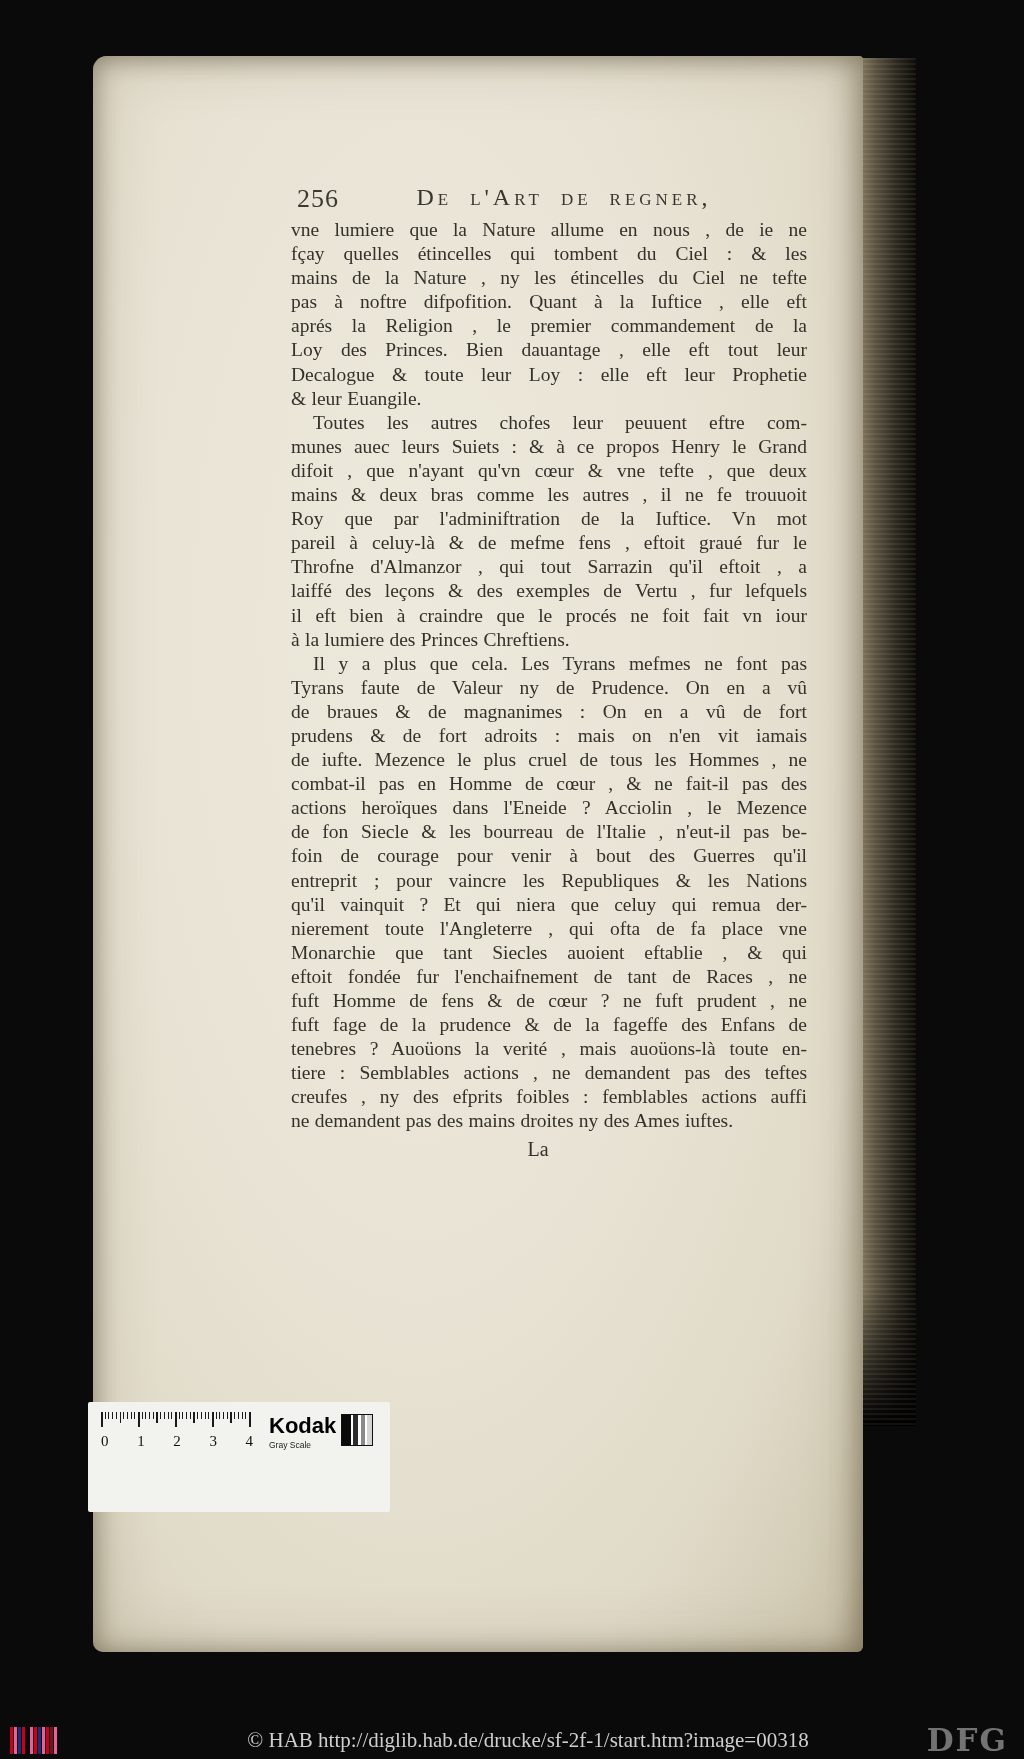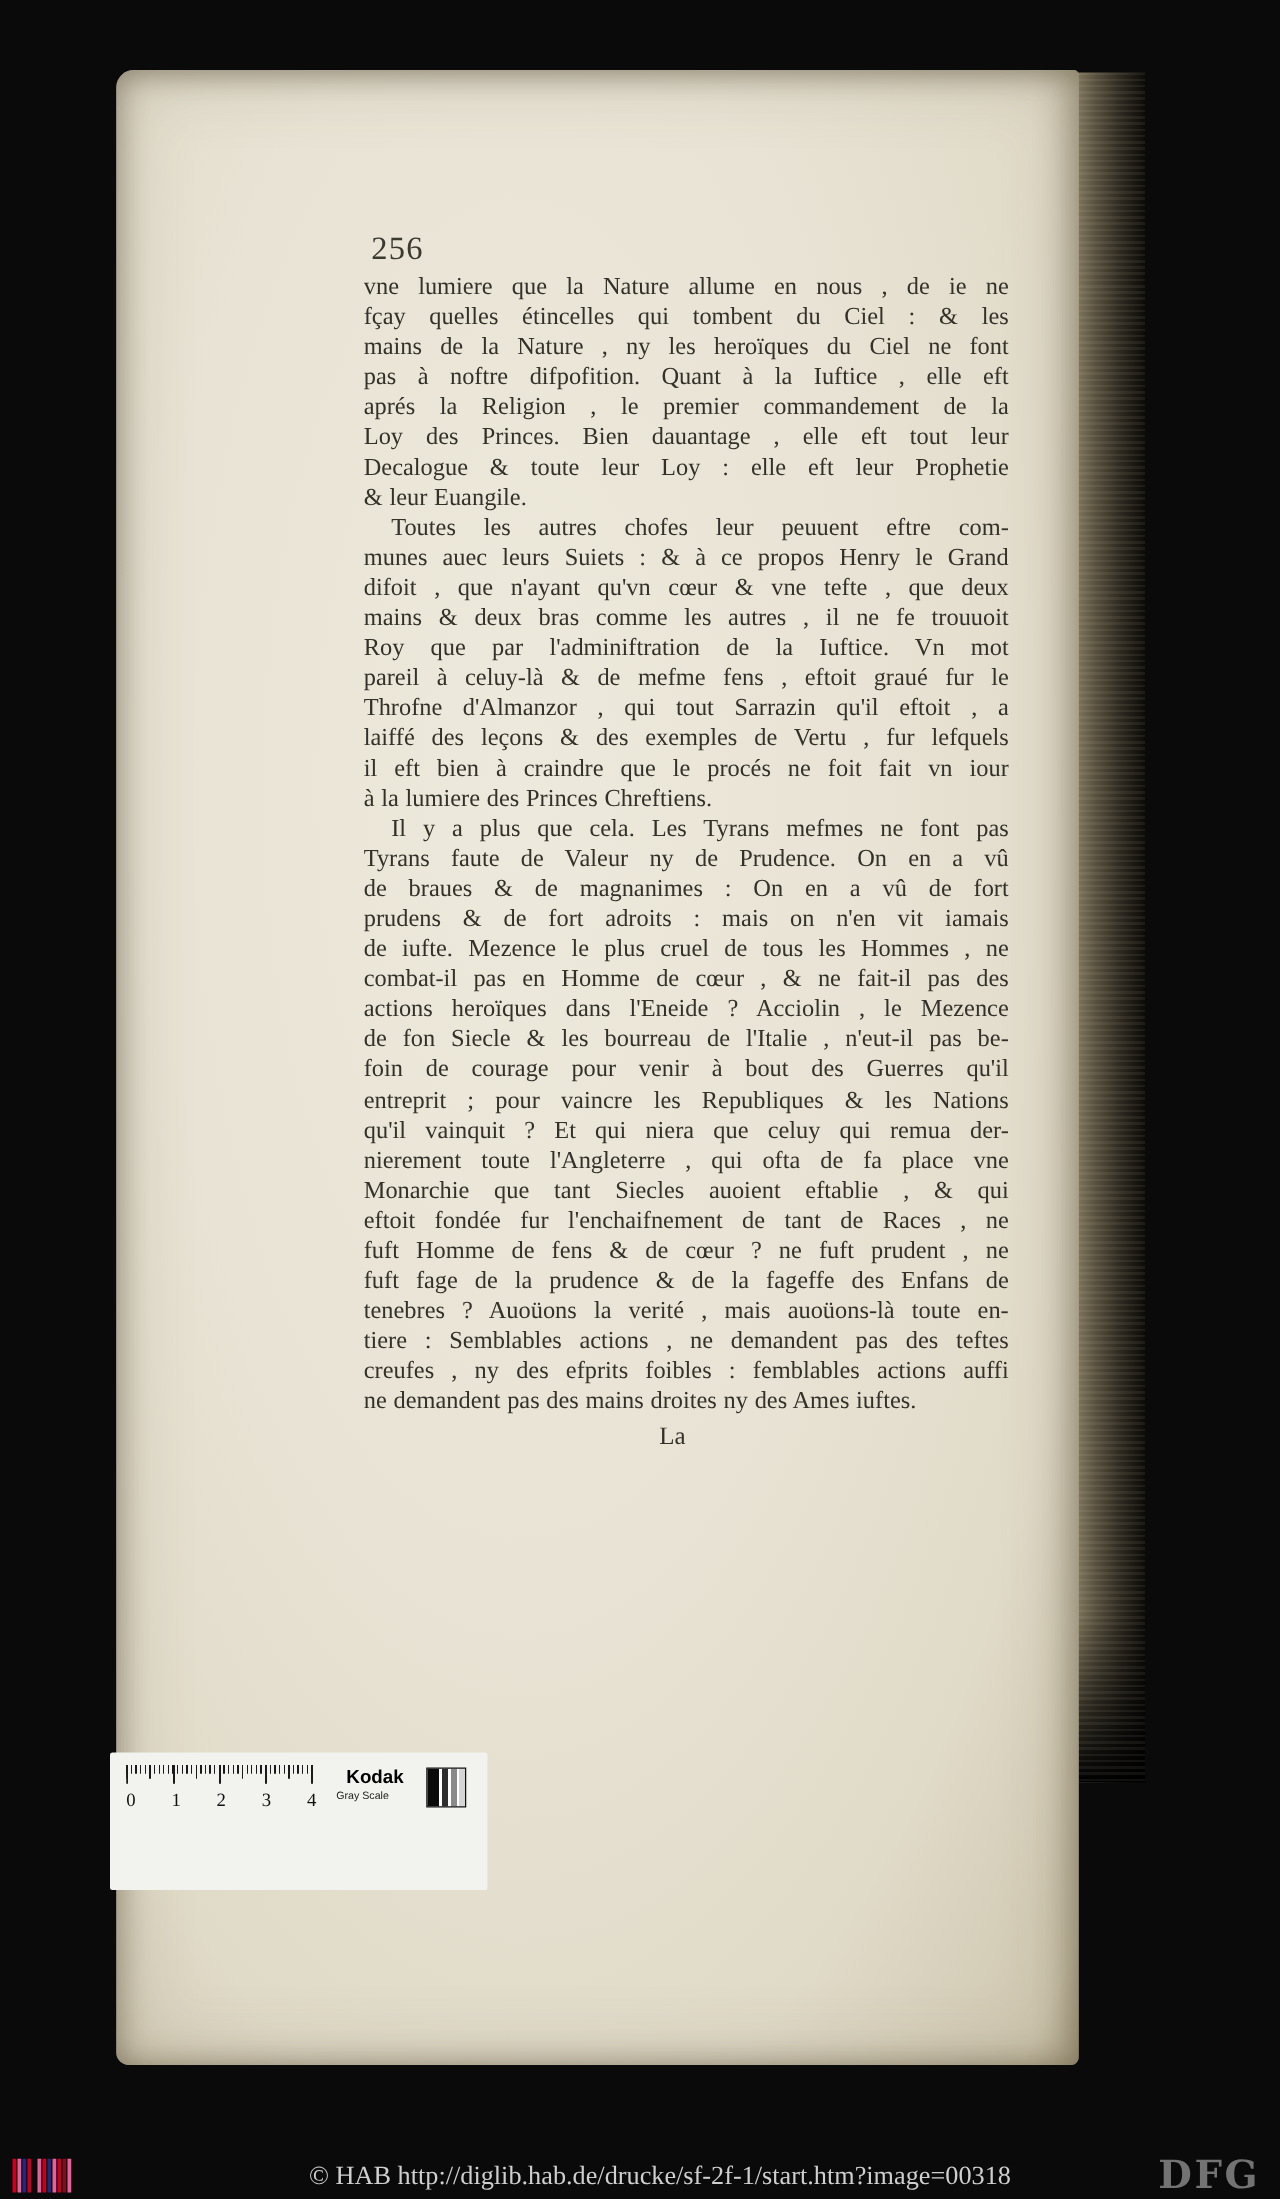--- a/index.html
+++ b/index.html
@@ -84,21 +84,21 @@
       repeating-linear-gradient(to right, #1a1a1a 0 1px, transparent 1px 3.7px);
     background-size: 150px 15px, 150px 11px, 150px 7px;
     background-repeat: no-repeat;
   }
   .ruler-numbers {
     display: flex; width: 152px; justify-content: space-between;
     font-size: 15px; margin-top: 6px; color: #111;
     font-family: "Liberation Serif", serif;
   }
   .kodak-label { margin-left: 8px; margin-top: 1px; width: 62px; }
-  .kodak-brand { font-weight: bold; font-size: 15px; color: #000; font-family: "Liberation Sans", sans-serif; text-align: center; }
+  .kodak-brand { font-weight: bold; font-size: 22px; color: #000; font-family: "Liberation Sans", sans-serif; }
   .kodak-sub { font-size: 8.5px; color: #222; margin-top: 1px; font-family: "Liberation Sans", sans-serif; }
   .gray-wedge {
     margin-left: 10px; margin-top: 2px; width: 30px; height: 30px;
     border: 1px solid #111;
     background: linear-gradient(to right,
       #0a0a0a 0 30%, #ffffff 30% 38%, #2e2e2e 38% 55%,
       #ffffff 55% 62%, #8a8a8a 62% 78%, #ffffff 78% 84%, #d5d5d5 84% 100%);
   }
 
   
@@ -118,26 +118,27 @@
 </style>
 </head>
 <body>
 
 <div class="stage">
 
   <div class="page-edge"></div>
 
   <div class="book-page">
     <span class="pagenum">256</span>
+    <div class="running-header">De l'Art de regner,</div>
 
     <div class="text-block">
       <div>
           <div class="line">vne lumiere que la Nature allume en nous , de ie ne</div>
           <div class="line">fçay quelles étincelles qui tombent du Ciel : &amp; les</div>
-          <div class="line">mains de la Nature , ny les heroïques du Ciel ne font</div>
+          <div class="line">mains de la Nature , ny les étincelles du Ciel ne tefte</div>
           <div class="line">pas à noftre difpofition. Quant à la Iuftice , elle eft</div>
           <div class="line">aprés la Religion , le premier commandement de la</div>
           <div class="line">Loy des Princes. Bien dauantage , elle eft tout leur</div>
           <div class="line">Decalogue &amp; toute leur Loy : elle eft leur Prophetie</div>
           <div class="line par-end">&amp; leur Euangile.</div>
           <div class="line indent">Toutes les autres chofes leur peuuent eftre com-</div>
           <div class="line">munes auec leurs Suiets : &amp; à ce propos Henry le Grand</div>
           <div class="line">difoit , que n'ayant qu'vn cœur &amp; vne tefte , que deux</div>
           <div class="line">mains &amp; deux bras comme les autres , il ne fe trouuoit</div>
           <div class="line">Roy que par l'adminiftration de la Iuftice. Vn mot</div>

